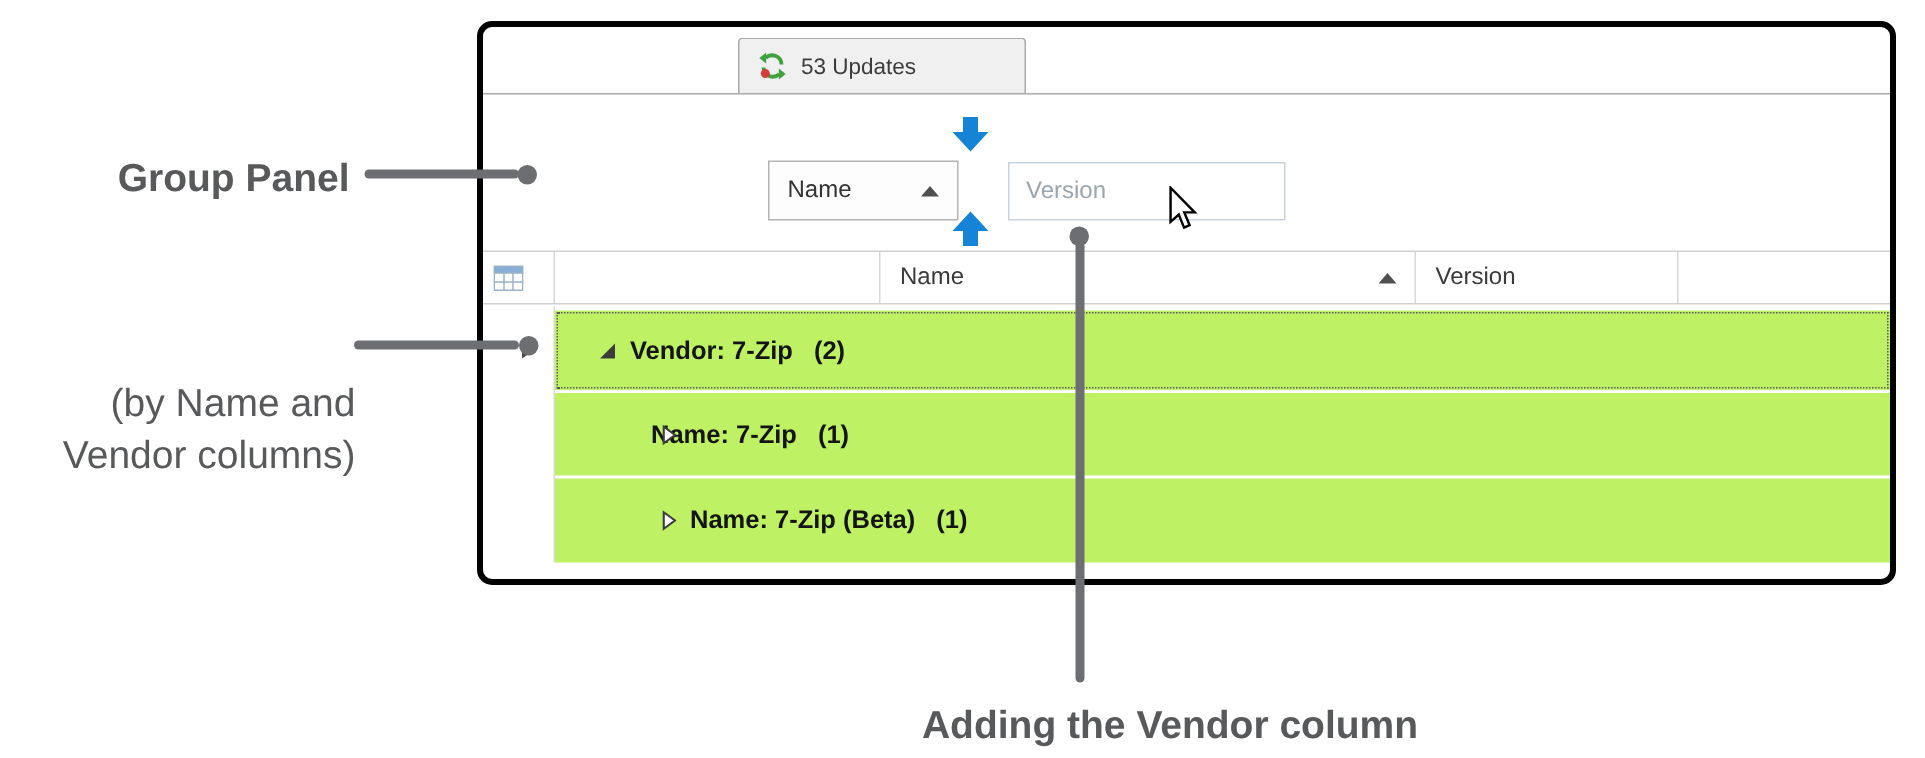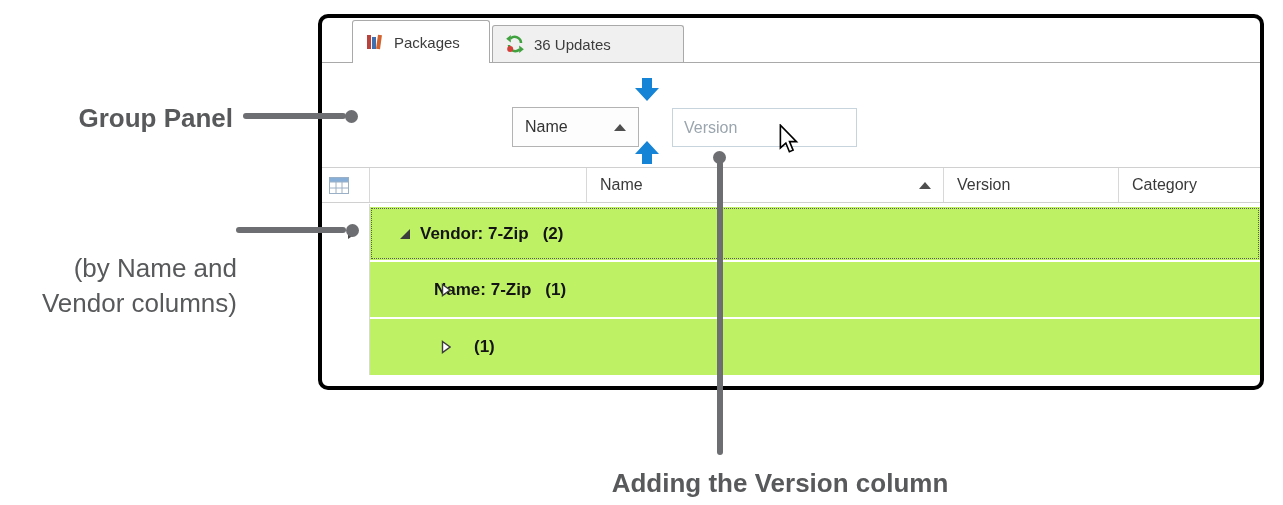--- a/index.html
+++ b/index.html
@@ -64,45 +64,37 @@
 
   <div class="ann ann-right bold" style="left:0;top:102px;width:233px">Group Panel</div>
   <div class="ann-line" style="left:243px;top:113px;width:103px"></div>
   <div class="ann-dot" style="left:345px;top:110px"></div>
 
   <div class="ann-line" style="left:236px;top:227px;width:110px"></div>
   <div class="ann-dot" style="left:346px;top:224px"></div>
   <div class="ann ann-right" style="left:0;top:287px;width:237px">Vendor columns)</div>
   <div class="ann ann-right" style="left:0;top:252px;width:237px">(by Name and</div>
 
-  <div class="ann ann-center bold" style="left:530px;top:467px;width:500px">Adding the Version column</div>
+  <div class="ann ann-center bold" style="left:530px;top:467px;width:500px">Adding the Vendor column</div>
   <div class="ann-vline" style="left:717px;top:161px;height:294px"></div>
   <div class="ann-dot" style="left:713px;top:151px"></div>
 
   <div class="window">
     <div class="win-inner">
 
       <div class="tab-underline"></div>
-      <div class="tab tab-active">
-        <svg width="20" height="20" viewBox="0 0 20 20">
-          <rect x="2" y="3" width="4" height="14" fill="#b8433c"></rect>
-          <rect x="7" y="5" width="4" height="12" fill="#3f6fae"></rect>
-          <rect x="12" y="3" width="4" height="14" fill="#d2622f" transform="rotate(8 14 10)"></rect>
-        </svg>
-        <span>Packages</span>
-      </div>
       <div class="tab tab-inactive">
         <svg width="20" height="20" viewBox="0 0 20 20">
           <path d="M16 9 A6.2 6.2 0 0 0 5.5 4.6" stroke="#3fa23f" stroke-width="2.6" fill="none"></path>
           <polygon points="5.8,1 5.8,8.4 1.2,4.7" fill="#3fa23f"></polygon>
           <path d="M4 11 A6.2 6.2 0 0 0 14.5 15.4" stroke="#3fa23f" stroke-width="2.6" fill="none"></path>
           <polygon points="14.2,11.6 14.2,19 18.8,15.3" fill="#3fa23f"></polygon>
           <circle cx="5.2" cy="15" r="3" fill="#d43f3a"></circle>
         </svg>
-        <span>36 Updates</span>
+        <span>53 Updates</span>
       </div>
 
       <div class="chip" style="left:190px;top:89px;width:127px;height:40px">
         <span>Name</span>
         <span class="tri-up"></span>
       </div>
 
       <svg class="drop-arrow" style="left:312px;top:60px" width="26" height="24" viewBox="0 0 26 24">
         <polygon points="8,0 18,0 18,10 25,10 13,23 1,10 8,10" fill="#1583d6"></polygon>
       </svg>
@@ -125,23 +117,20 @@
           </svg>
         </div>
         <div class="hcell" style="left:48px;width:217px"></div>
         <div class="hcell" style="left:265px;width:357px">
           <span>Name</span>
           <span class="tri-up hsort"></span>
         </div>
         <div class="hcell" style="left:622px;width:175px">
           <span>Version</span>
         </div>
-        <div class="hcell" style="left:797px;width:141px;border-right:none">
-          <span>Category</span>
-        </div>
       </div>
 
       <div class="gutter"></div>
       <div class="row-marker"></div>
 
       <div class="grow focused" style="top:189px;height:53px;padding-left:50px">
         <span class="glyph" style="left:29px">
           <svg width="12" height="12" viewBox="0 0 12 12">
               <polygon points="11,1 11,11 1,11" fill="#3c3c3c"></polygon>
             </svg>
@@ -159,20 +148,21 @@
         <span>Name: 7-Zip</span>
         <span class="count">(1)</span>
       </div>
 
       <div class="grow" style="top:301px;height:56px;padding-left:90px">
         <span class="glyph" style="left:69px">
           <svg width="12" height="14" viewBox="0 0 12 14">
               <polygon points="3.5,1.5 11,7 3.5,12.5" fill="#fdfdfd" stroke="#3c3c3c" stroke-width="1.4"></polygon>
             </svg>
         </span>
+        <span>Name: 7-Zip (Beta)</span>
         <span class="count">(1)</span>
       </div>
 
     </div>
   </div>
 
   <svg class="cursor" width="21" height="31" viewBox="0 0 14 21">
     <path d="M1.5,0.8 L1.5,16.2 L5.2,12.9 L7.6,18.8 L10.1,17.7 L7.7,11.9 L12.4,11.9 Z" fill="#ffffff" stroke="#000000" stroke-width="1.1"></path>
   </svg>
 

